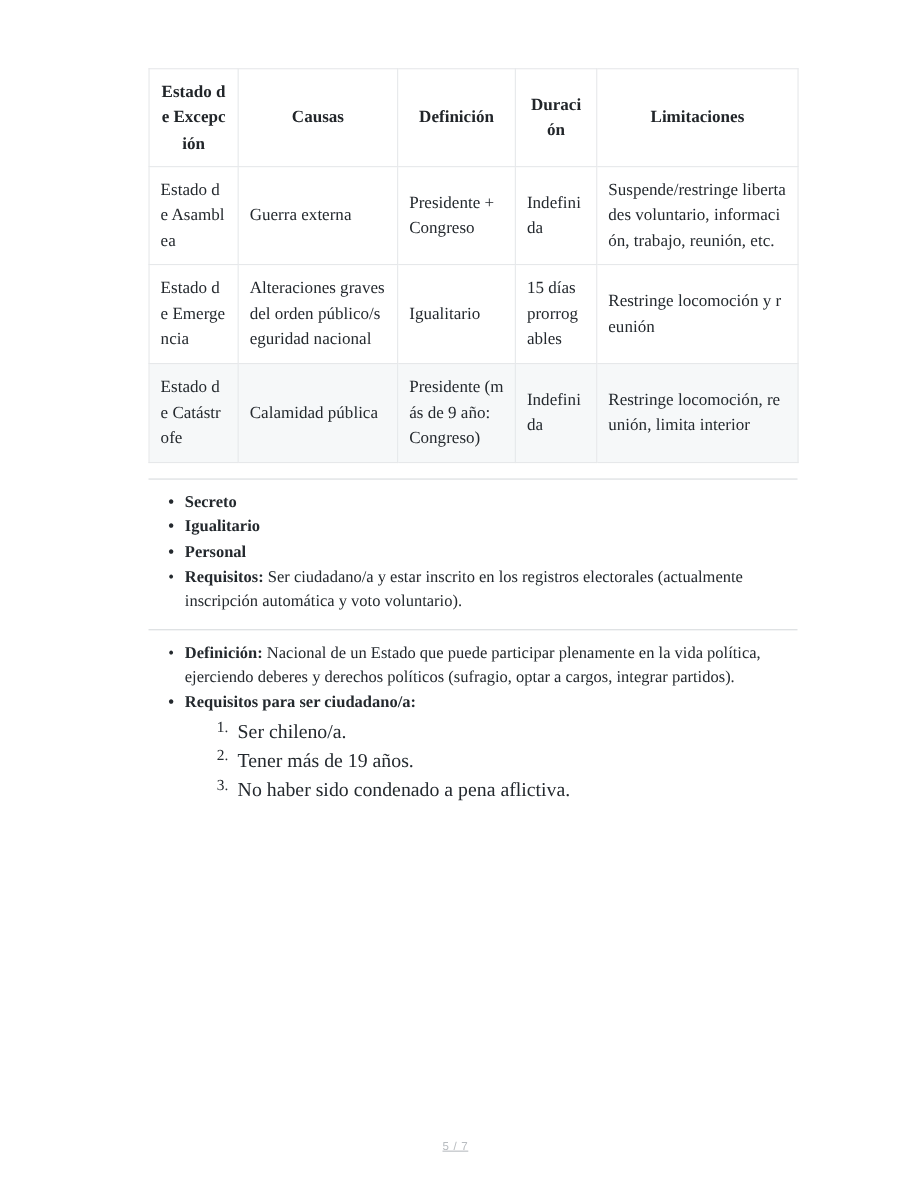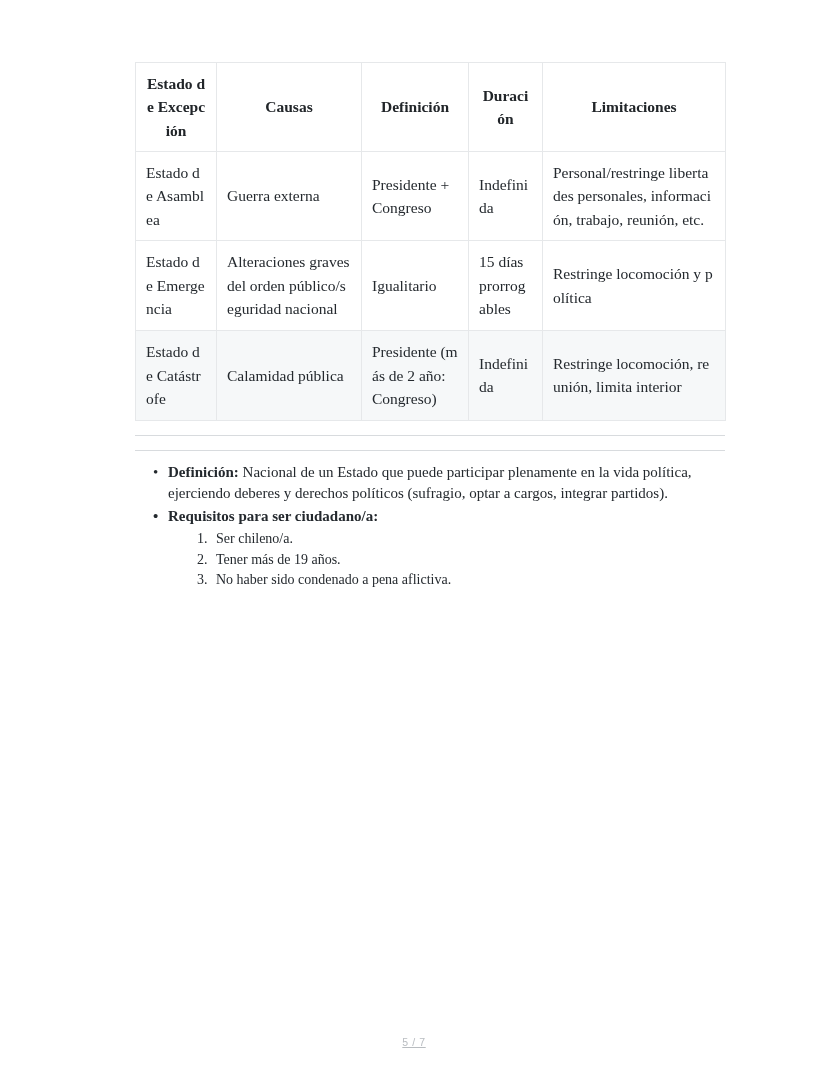--- a/index.html
+++ b/index.html
@@ -125,21 +125,21 @@
 
   ol.numbered {
     margin: 1px 0 0 0;
     padding-left: 46px;
     list-style: none;
     counter-reset: numitem;
   }
   ol.numbered > li {
     position: relative;
     counter-increment: numitem;
-    font-size: 14px;
+    font-size: 18px;
     line-height: 1.47;
     font-weight: normal;
     color: #24292e;
     padding-left: 2px;
   }
   ol.numbered > li::before {
     content: counter(numitem) ".";
     position: absolute;
     left: -17px;
     top: 0;
@@ -184,41 +184,47 @@
           <th>Duración</th>
           <th>Limitaciones</th>
         </tr>
       </thead>
       <tbody>
         <tr class="plain">
           <td>Estado de Asamblea</td>
           <td>Guerra externa</td>
           <td>Presidente + Congreso</td>
           <td>Indefinida</td>
-          <td>Personal/restringe libertades personales, información, trabajo, reunión, etc.</td>
+          <td>Suspende/restringe libertades voluntario, información, trabajo, reunión, etc.</td>
         </tr>
         <tr class="plain">
           <td>Estado de Emergencia</td>
           <td>Alteraciones graves del orden público/seguridad nacional</td>
           <td>Igualitario</td>
           <td>15 días prorrogables</td>
-          <td>Restringe locomoción y política</td>
+          <td>Restringe locomoción y reunión</td>
         </tr>
         <tr class="striped">
           <td>Estado de Catástrofe</td>
           <td>Calamidad pública</td>
-          <td>Presidente (más de 2 año: Congreso)</td>
+          <td>Presidente (más de 9 año: Congreso)</td>
           <td>Indefinida</td>
           <td>Restringe locomoción, reunión, limita interior</td>
         </tr>
       </tbody>
     </table>
 
     <div class="section">
       <hr class="rule">
+      <ul class="bullets">
+        <li class="bold-item">Secreto</li>
+        <li class="bold-item">Igualitario</li>
+        <li class="bold-item">Personal</li>
+        <li><span class="lead">Requisitos:</span><span> Ser ciudadano/a y estar inscrito en los registros electorales (actualmente inscripción automática y voto voluntario).</span></li>
+      </ul>
     </div>
 
     <div class="section">
       <hr class="rule">
       <ul class="bullets">
         <li><span class="lead">Definición:</span><span> Nacional de un Estado que puede participar plenamente en la vida política, ejerciendo deberes y derechos políticos (sufragio, optar a cargos, integrar partidos).</span></li>
         <li class="bold-item">Requisitos para ser ciudadano/a:
           <ol class="numbered">
             <li>Ser chileno/a.</li>
             <li>Tener más de 19 años.</li>

